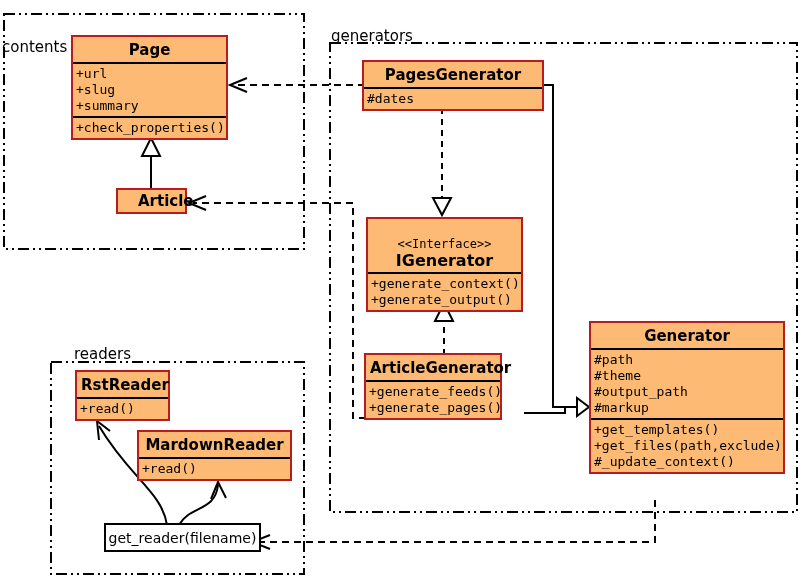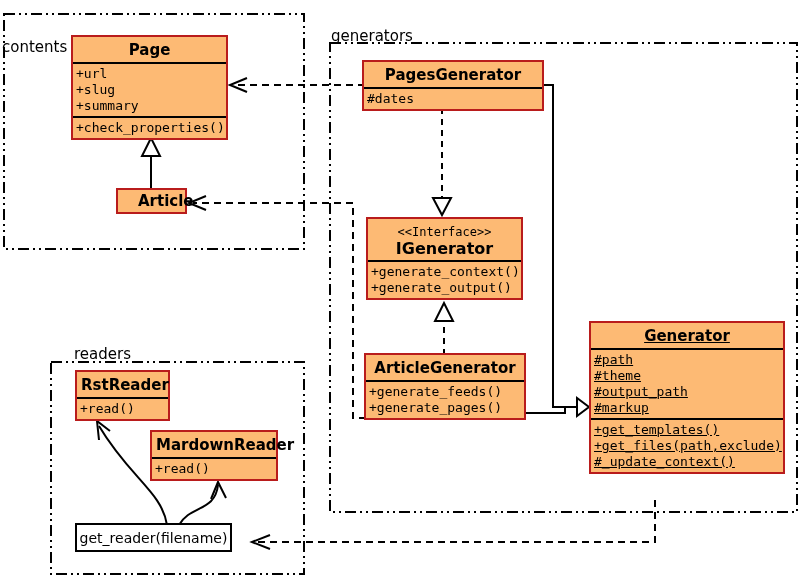--- a/index.html
+++ b/index.html
@@ -147,39 +147,39 @@
   </div>
 
   <div class="uml-class" style="left:362px;top:60px;width:182px;">
     <div class="uml-title">PagesGenerator</div>
     <div class="uml-sect">
       <div class="uml-member">#dates</div>
     </div>
   </div>
 
   <div class="uml-class" style="left:366px;top:217px;width:157px;">
-    <div class="uml-title" style="padding:7px 4px 2px 4px;">
+    <div class="uml-title" style="padding:19px 4px 2px 4px;">
       <div class="uml-stereotype">&lt;&lt;Interface&gt;&gt;</div>
       <div class="uml-name2">IGenerator</div>
     </div>
     <div class="uml-sect">
       <div class="uml-member">+generate_context()</div>
       <div class="uml-member">+generate_output()</div>
     </div>
   </div>
 
-  <div class="uml-class" style="left:364px;top:353px;width:162px;">
+  <div class="uml-class" style="left:364px;top:353px;width:138px;">
     <div class="uml-title">ArticleGenerator</div>
     <div class="uml-sect">
       <div class="uml-member">+generate_feeds()</div>
       <div class="uml-member">+generate_pages()</div>
     </div>
   </div>
 
-  <div class="uml-class" style="left:589px;top:321px;width:196px;text-decoration:underline;">
+  <div class="uml-class" style="left:589px;top:321px;width:196px;">
     <div class="uml-title">Generator</div>
     <div class="uml-sect">
       <div class="uml-member">#path</div>
       <div class="uml-member">#theme</div>
       <div class="uml-member">#output_path</div>
       <div class="uml-member">#markup</div>
     </div>
     <div class="uml-sect">
       <div class="uml-member">+get_templates()</div>
       <div class="uml-member">+get_files(path,exclude)</div>
@@ -187,24 +187,24 @@
     </div>
   </div>
 
   <div class="uml-class" style="left:75px;top:370px;width:95px;">
     <div class="uml-title">RstReader</div>
     <div class="uml-sect">
       <div class="uml-member">+read()</div>
     </div>
   </div>
 
-  <div class="uml-class" style="left:150px;top:430px;width:128px;">
+  <div class="uml-class" style="left:137px;top:430px;width:155px;">
     <div class="uml-title">MardownReader</div>
     <div class="uml-sect">
       <div class="uml-member">+read()</div>
     </div>
   </div>
 
-  <div class="plain-box" style="left:75px;top:523px;width:157px;height:29px;">
+  <div class="plain-box" style="left:104px;top:523px;width:157px;height:29px;">
     <span>get_reader(filename)</span>
   </div>
 
 </div>
 
 </body></html>

